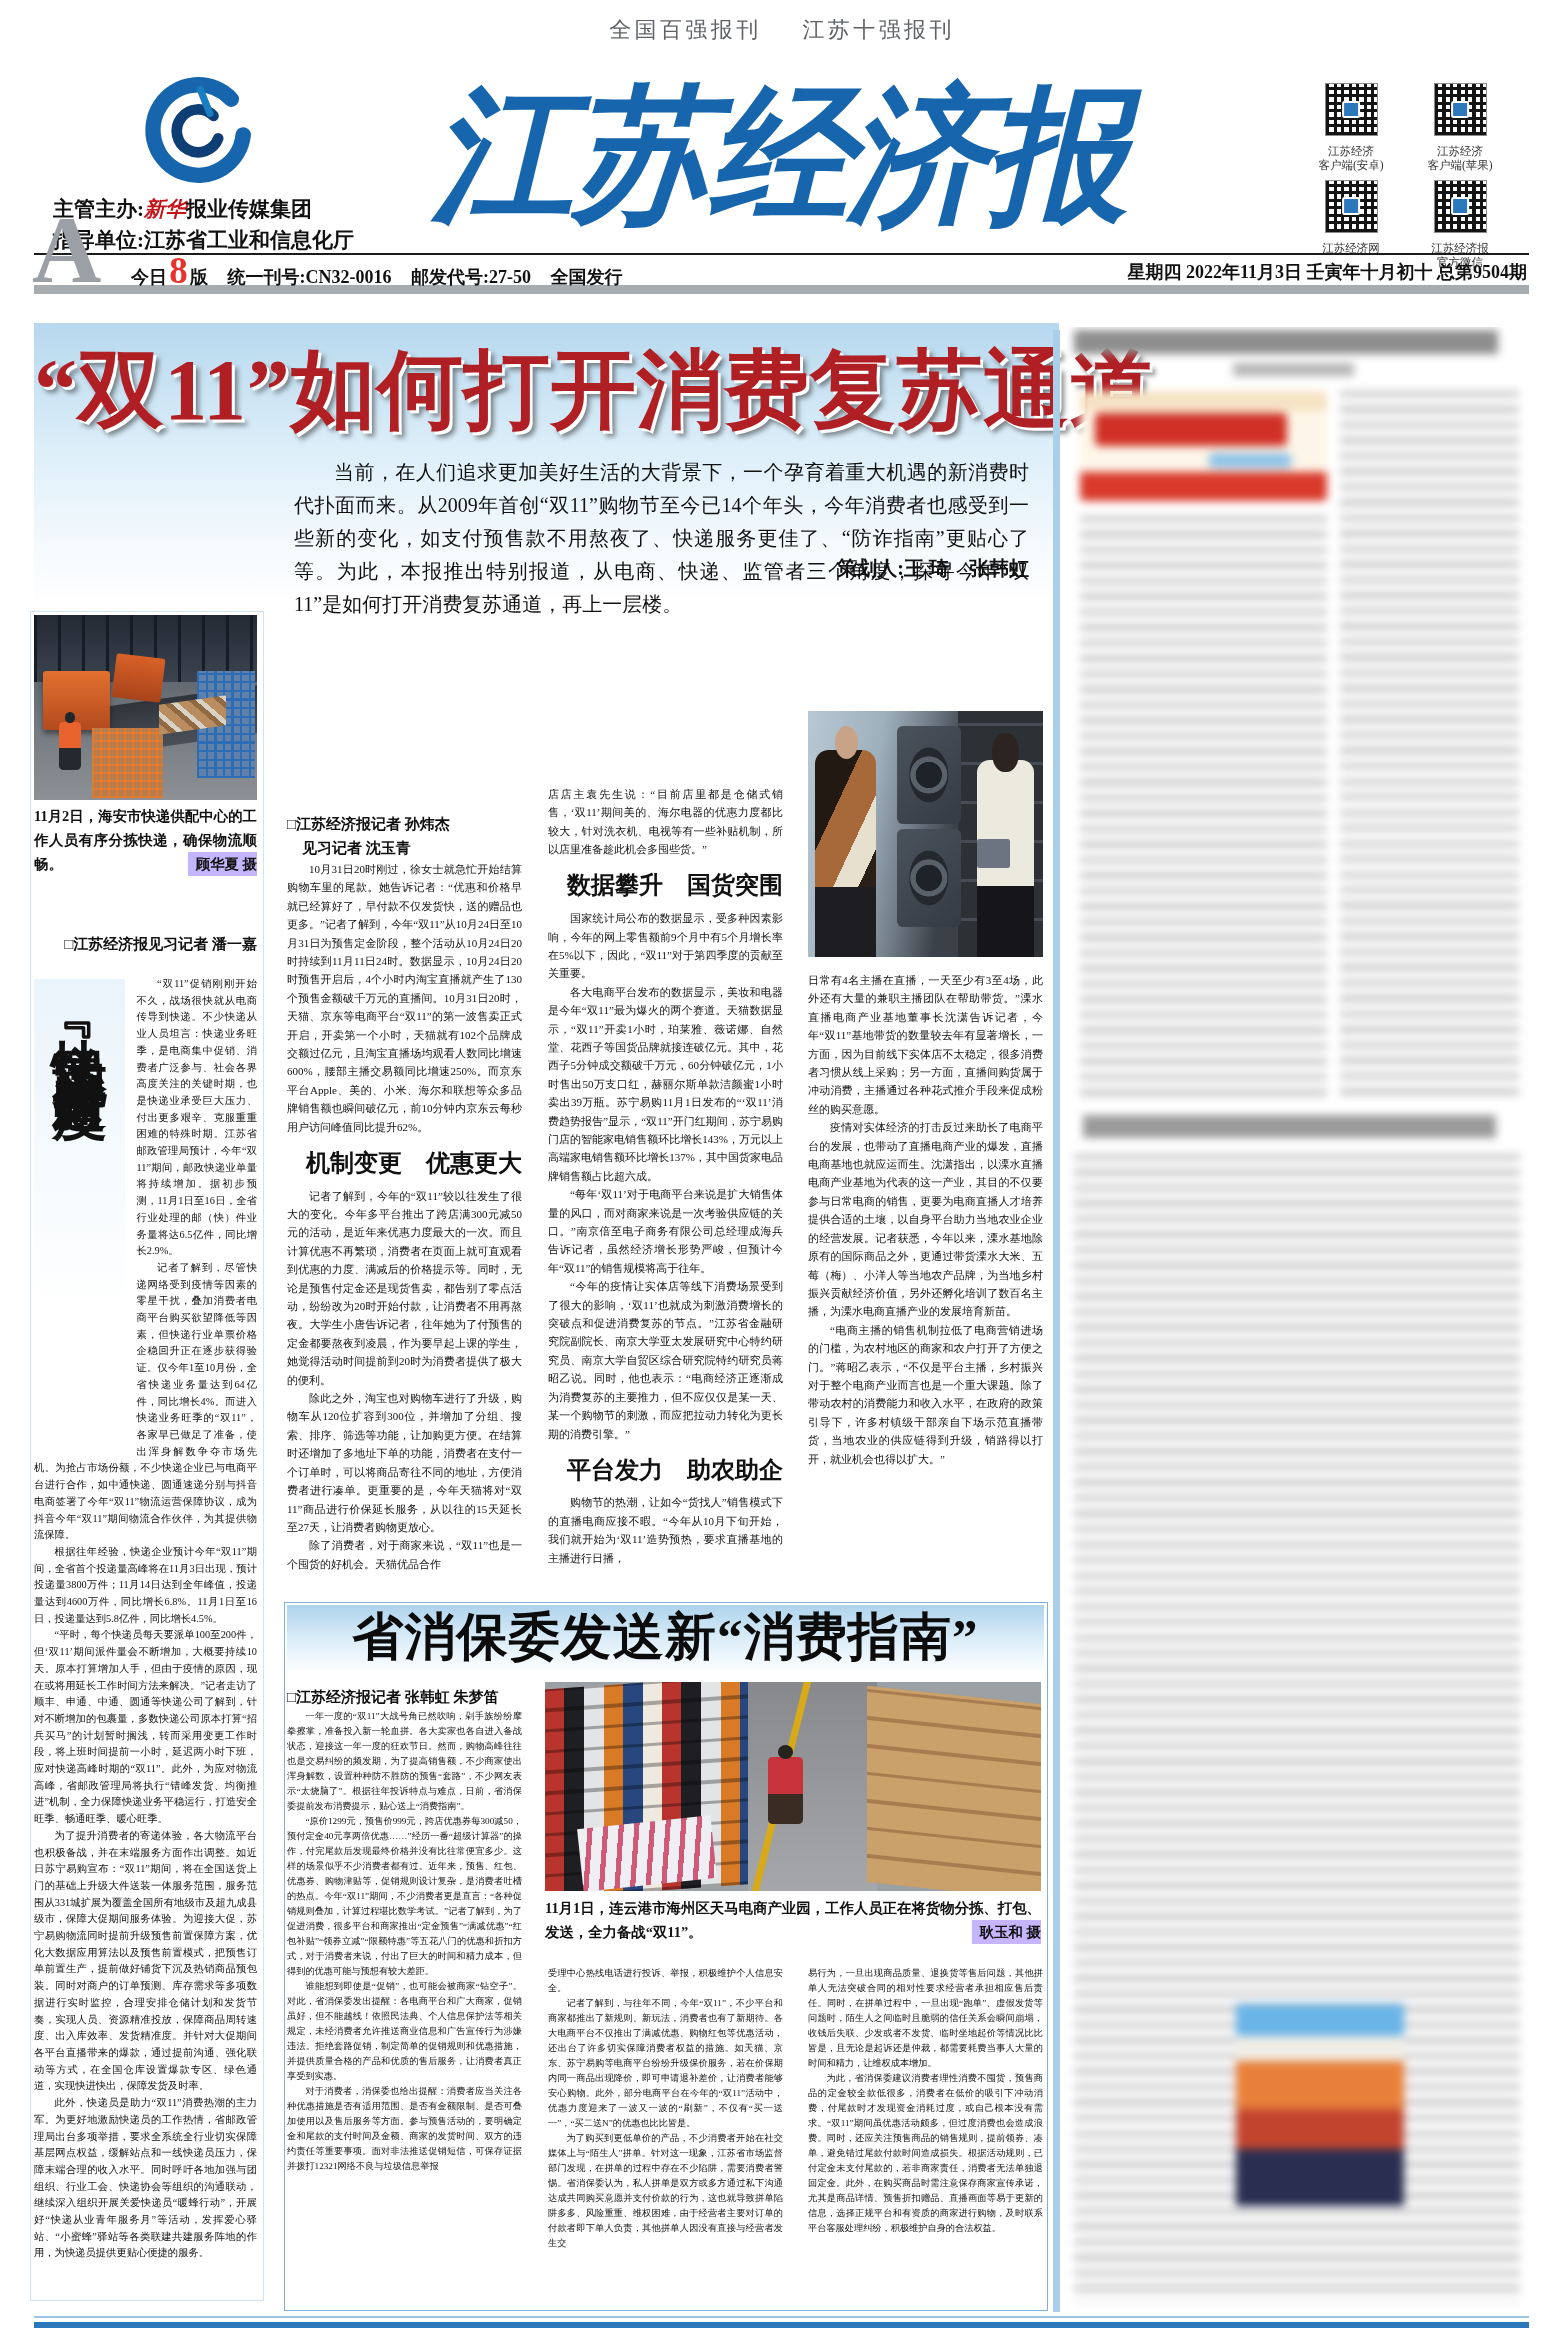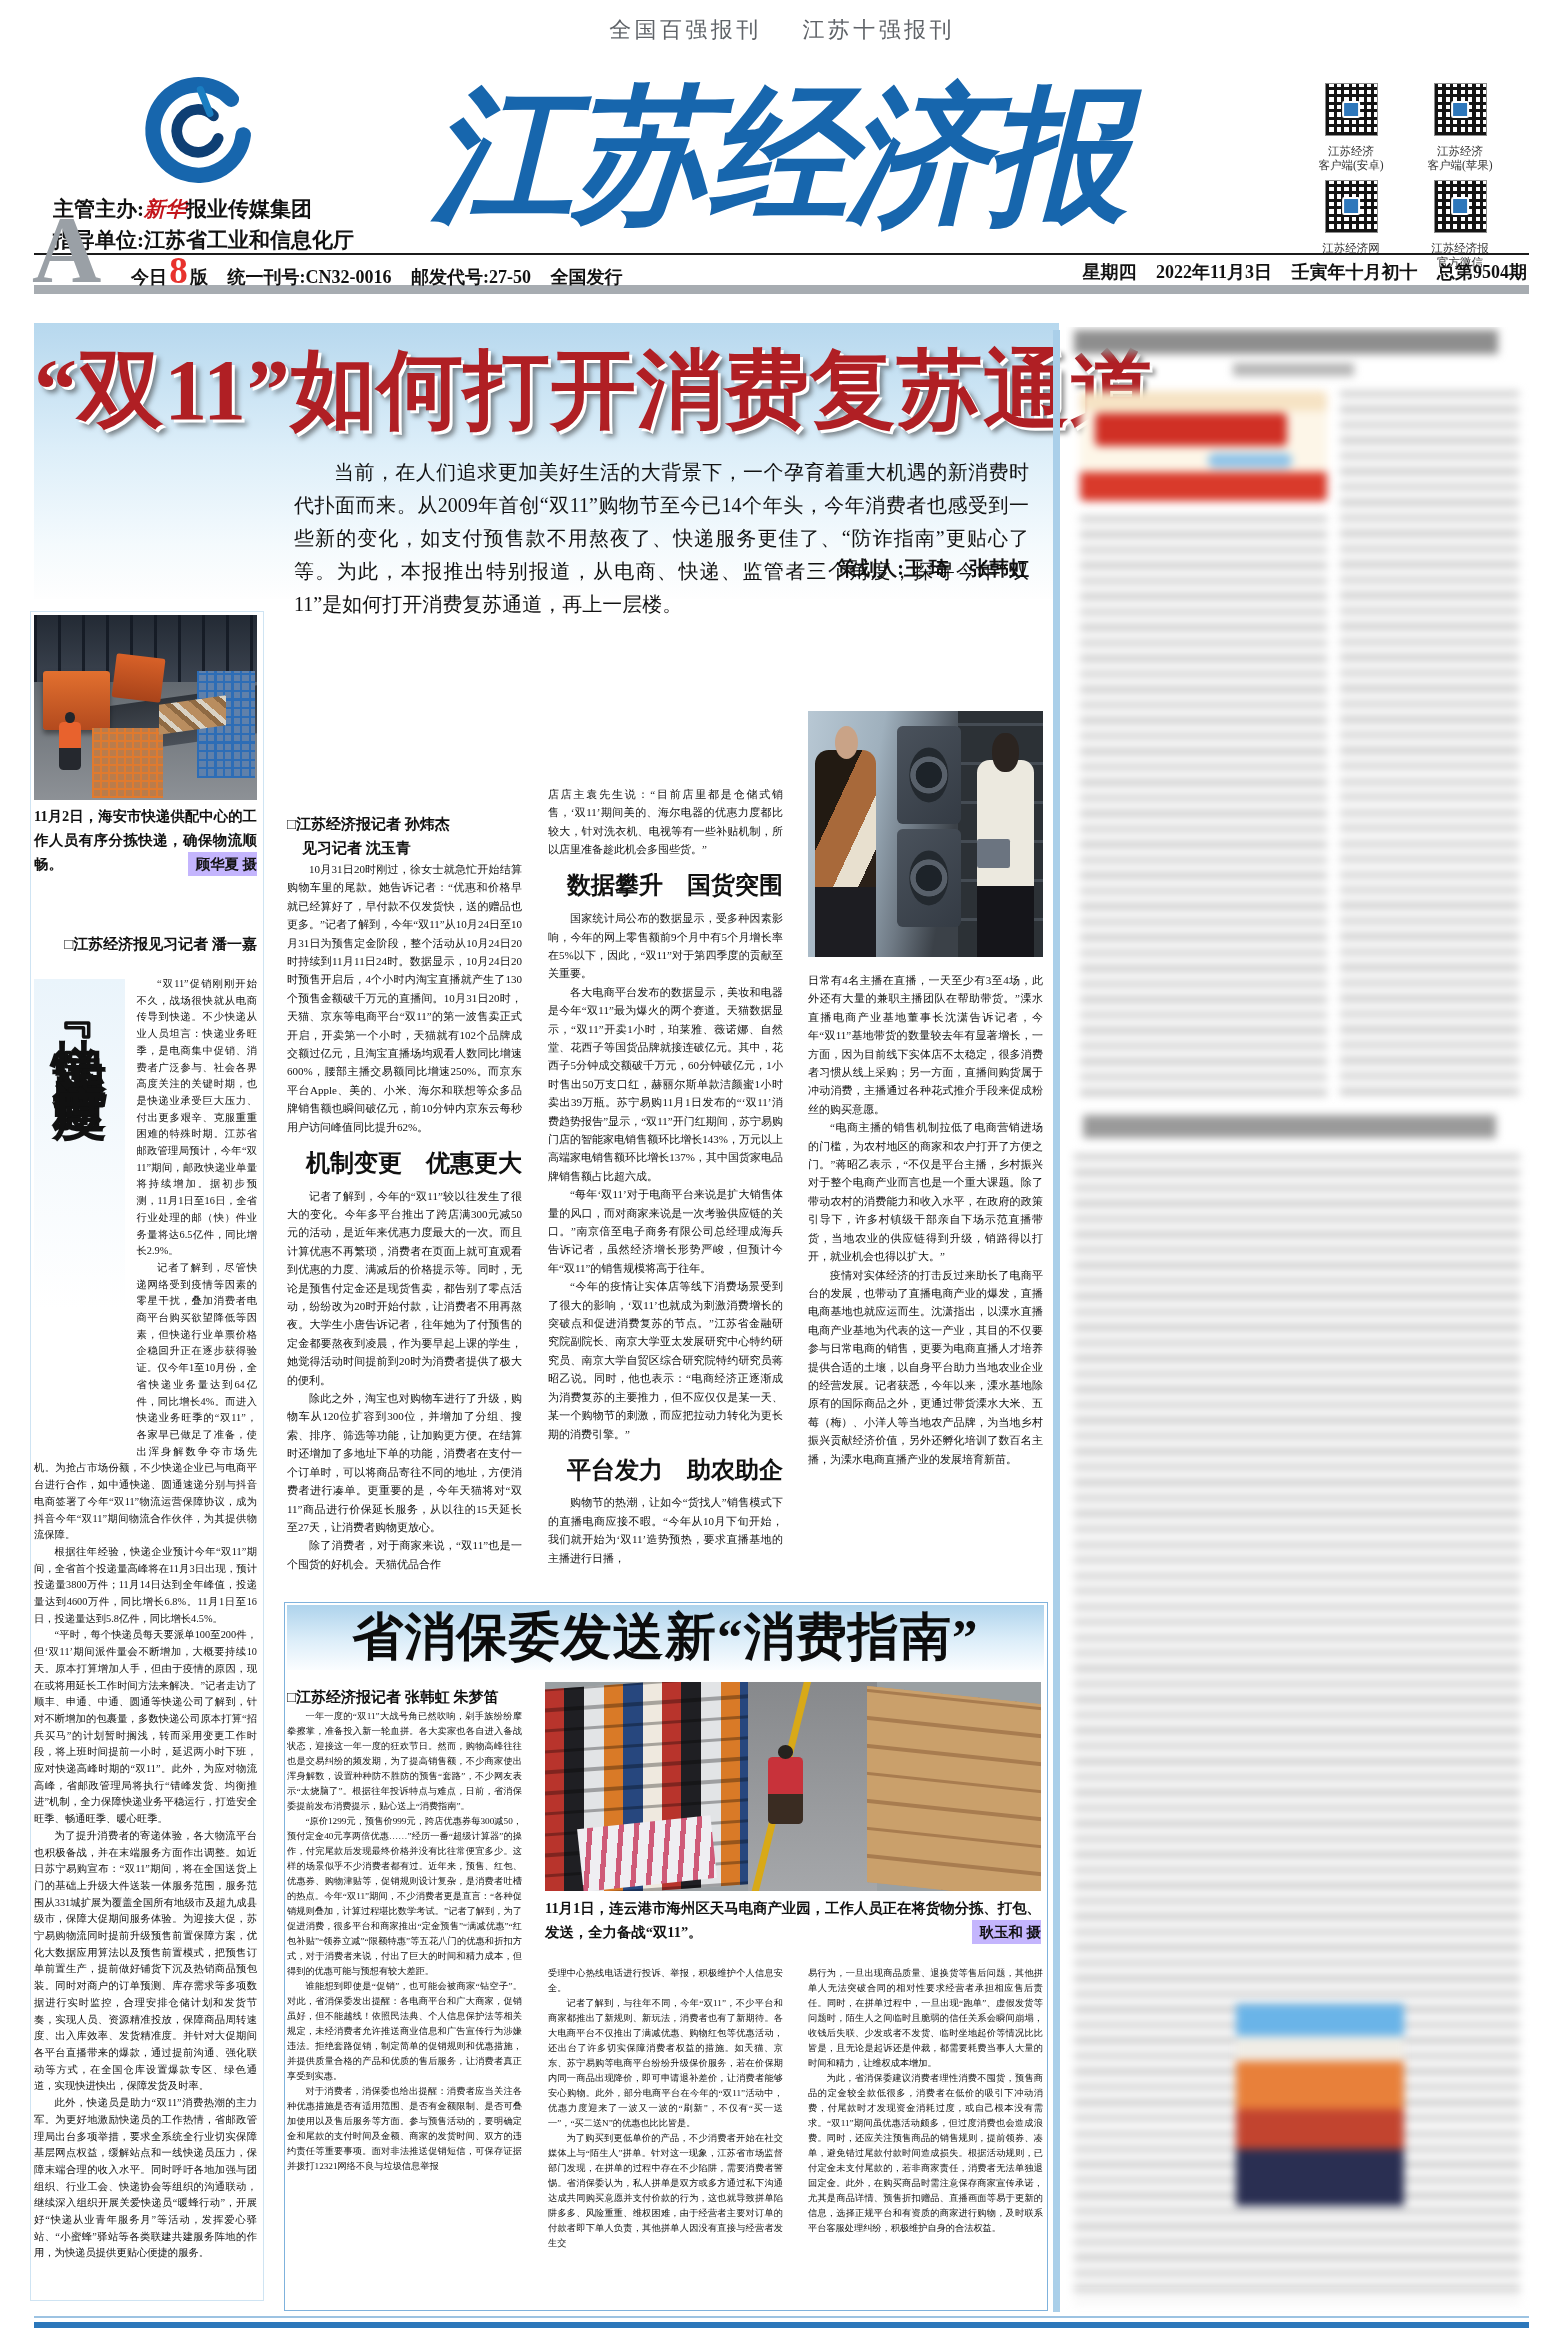--- a/index.html
+++ b/index.html
@@ -27,21 +27,21 @@
   .qr-label{font-size:11.5px;line-height:14.4px;margin-top:9px;color:#333;white-space:pre-line;}
 
   
   .rule-black{left:34px;top:253px;width:1495px;height:1.7px;background:#1b1b1b;}
   .rule-gray{left:34px;top:285px;width:1495px;height:9.2px;background:#a7acb1;}
   .big-a{left:32px;top:202px;font-size:96px;line-height:96px;font-weight:bold;color:#9aa0a6;z-index:3;}
   .date-left{left:131px;top:256px;height:30px;display:flex;align-items:baseline;font-size:18px;font-weight:bold;white-space:nowrap;}
   .date-left .gap{width:19.5px;}
   .pages-num{font-size:37px;color:#e8322d;line-height:30px;margin:0 2.3px;}
   .date-right{right:37px;top:260px;font-size:18px;font-weight:bold;white-space:nowrap;}
-  .date-right span{margin-left:15px;}
+  .date-right span{}
 
   
   .feature{left:34px;top:323px;width:1025px;height:276px;
            background:linear-gradient(180deg,#b7d8ee 0%,#dceef9 45%,#f4fafd 80%,#fefefe 100%);}
   .feature-headline{position:absolute;left:0;top:9.2px;width:100%;text-align:center;
       font-size:86px;font-weight:900;color:#b01f24;letter-spacing:0.6px;white-space:nowrap;
       text-shadow:2.9px 2.9px 0 #ffffff,5.7px 5.7px 5.2px rgba(45,45,45,.55);}
   .feature-intro{position:absolute;left:260px;top:133px;width:735px;font-size:20px;line-height:33px;
       text-align:justify;}
   .feature-intro p{margin:0;text-indent:2em;}
@@ -290,22 +290,22 @@
   <div class="abs photo2">
     <div class="p2-shelf"></div>
     <div class="p2-washer p2-wt"></div>
     <div class="p2-washer p2-wb"></div>
     <div class="p2-host-l"></div>
     <div class="p2-host-r"></div>
     <div class="p2-item"></div>
   </div>
   <div class="abs col c-center c1col3-text">
     <p class="cont">日常有4名主播在直播，一天至少有3至4场，此外还有大量的兼职主播团队在帮助带货。”溧水直播电商产业基地董事长沈潇告诉记者，今年“双11”基地带货的数量较去年有显著增长，一方面，因为目前线下实体店不太稳定，很多消费者习惯从线上采购；另一方面，直播间购货属于冲动消费，主播通过各种花式推介手段来促成粉丝的购买意愿。</p>
+    <p>疫情对实体经济的打击反过来助长了电商平台的发展，也带动了直播电商产业的爆发，直播电商基地也就应运而生。沈潇指出，以溧水直播电商产业基地为代表的这一产业，其目的不仅要参与日常电商的销售，更要为电商直播人才培养提供合适的土壤，以自身平台助力当地农业企业的经营发展。记者获悉，今年以来，溧水基地除原有的国际商品之外，更通过带货溧水大米、五莓（梅）、小洋人等当地农产品牌，为当地乡村振兴贡献经济价值，另外还孵化培训了数百名主播，为溧水电商直播产业的发展培育新苗。</p>
     <p>“电商主播的销售机制拉低了电商营销进场的门槛，为农村地区的商家和农户打开了方便之门。”蒋昭乙表示，“不仅是平台主播，乡村振兴对于整个电商产业而言也是一个重大课题。除了带动农村的消费能力和收入水平，在政府的政策引导下，许多村镇级干部亲自下场示范直播带货，当地农业的供应链得到升级，销路得以打开，就业机会也得以扩大。”</p>
-    <p>疫情对实体经济的打击反过来助长了电商平台的发展，也带动了直播电商产业的爆发，直播电商基地也就应运而生。沈潇指出，以溧水直播电商产业基地为代表的这一产业，其目的不仅要参与日常电商的销售，更要为电商直播人才培养提供合适的土壤，以自身平台助力当地农业企业的经营发展。记者获悉，今年以来，溧水基地除原有的国际商品之外，更通过带货溧水大米、五莓（梅）、小洋人等当地农产品牌，为当地乡村振兴贡献经济价值，另外还孵化培训了数百名主播，为溧水电商直播产业的发展培育新苗。</p>
   </div>
 
   <div class="abs article2-frame"></div>
   <div class="abs band2">
     <div class="band2-title">省消保委发送新“消费指南”</div>
   </div>
   <div class="abs photo3">
     <div class="p3-shelfL"></div>
     <div class="p3-floor"></div>
     <div class="p3-yellow"></div>

